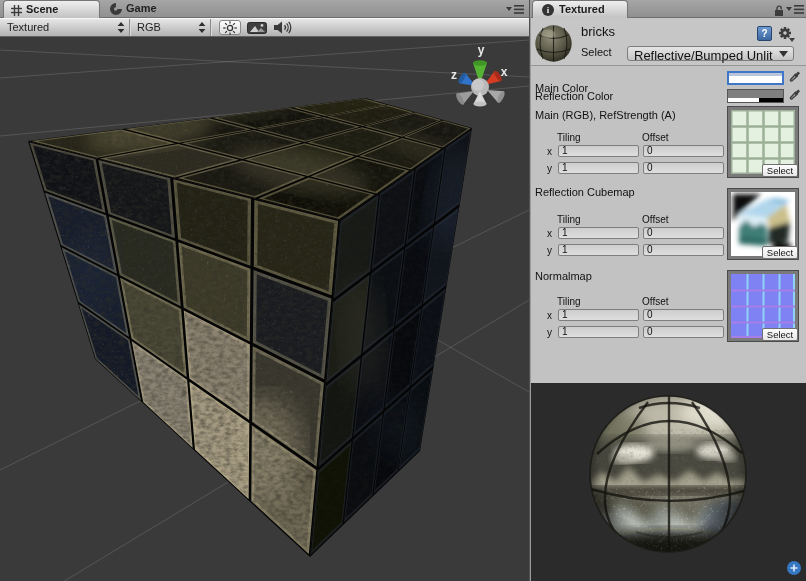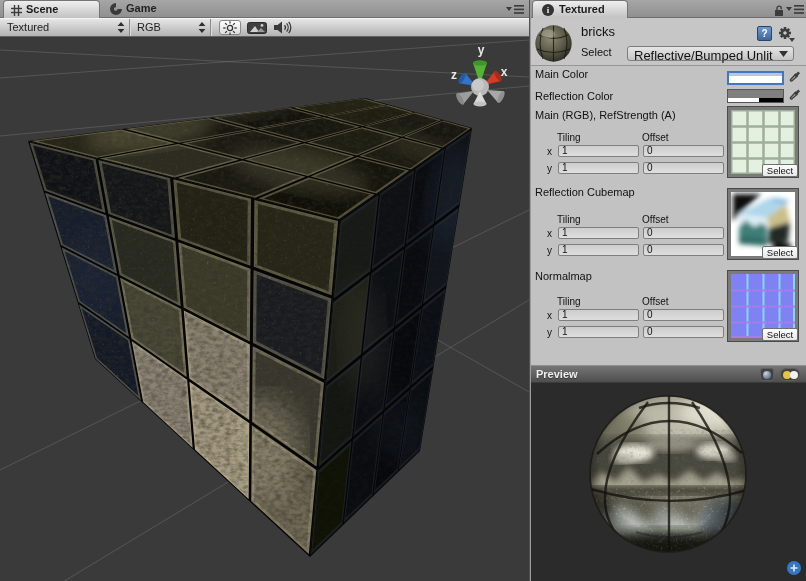--- a/index.html
+++ b/index.html
@@ -406,21 +406,21 @@
           </g>
         </svg>
 <div style="position:absolute;left:96px;top:28px;width:167px;height:15px;background:linear-gradient(#e6e6e6,#c4c4c4);border:1px solid #7d7d7d;border-radius:3px">
  <span style="position:absolute;left:6px;top:1px;font-size:13px;color:#111">Reflective/Bumped Unlit</span>
  <svg style="position:absolute;right:5px;top:4px" width="9" height="6" viewBox="0 0 9 6">
             <polygon points="0,0 9,0 4.5,6" fill="#333"></polygon>
           </svg>
         </div>
 </div>
 <div id="props">
-<span class="plbl" style="left:4px;top:2px">Main Color</span>
+<span class="plbl" style="left:4px;top:16px">Main Color</span>
 <div class="swatch" style="left:196px;top:5px;border:2px solid #3f76c8;background:#fff">
  <div style="position:absolute;left:0;top:0;width:53px;height:3px;background:#b9c6da"></div>
         </div>
 <span class="plbl" style="left:4px;top:24px">Reflection Color</span>
 <div class="swatch" style="left:196px;top:23px;border:1px solid #555;background:#7f7f7f">
  <div style="position:absolute;left:0;bottom:0;width:31px;height:4px;background:#fff"></div>
  <div style="position:absolute;right:0;bottom:0;width:24px;height:4px;background:#000"></div>
         </div>
 <svg style="position:absolute;left:256px;top:4px" width="14" height="15" viewBox="0 0 14 15">
  <g transform="rotate(45 7 7.5)">
@@ -509,30 +509,20 @@
             </g>
   <g stroke="#a67ee8" stroke-width="2">
    <line x1="0" y1="16.5" x2="64" y2="16.5"></line>
               <line x1="0" y1="32.5" x2="64" y2="32.5"></line>
               <line x1="0" y1="48.5" x2="64" y2="48.5"></line>
    <line x1="0" y1="63" x2="64" y2="63"></line>
             </g>
           </svg></div>
 <div class="selbtn" style="left:231px;top:262px">Select</div>
 </div>
-<div id="pbar">
-        <span class="t">Preview</span>
- <div style="position:absolute;left:229px;top:2px;width:14px;height:13px;background:#424242;border-radius:3px;border:1px solid #5e5e5e">
-  <div style="position:absolute;left:2px;top:2px;width:8px;height:8px;border-radius:50%;background:radial-gradient(circle at 35% 30%,#cdd4de,#7486a0 60%,#4a5a74)"></div>
-        </div>
- <div style="position:absolute;left:249px;top:2px;width:20px;height:13px;background:#424242;border-radius:6px;border:1px solid #5e5e5e">
-  <div style="position:absolute;left:2px;top:2px;width:8px;height:8px;border-radius:50%;background:#e8c63c"></div>
-  <div style="position:absolute;left:9px;top:2px;width:8px;height:8px;border-radius:50%;background:#f2f2ee"></div>
-        </div>
-</div>
 <div id="pview">
         <svg width="275" height="198" viewBox="0 0 275 198" style="position:absolute;top:0;left:0">
 <defs>
  <radialGradient id="sb" cx="0.62" cy="0.25" r="0.9">
   <stop offset="0" stop-color="#bcb9a8"></stop>
               <stop offset="0.35" stop-color="#8c897a"></stop>
   <stop offset="0.68" stop-color="#4c4b3d"></stop>
               <stop offset="1" stop-color="#27261f"></stop>
             </radialGradient>
  <radialGradient id="rim" cx="0.5" cy="0.44" r="0.60">

